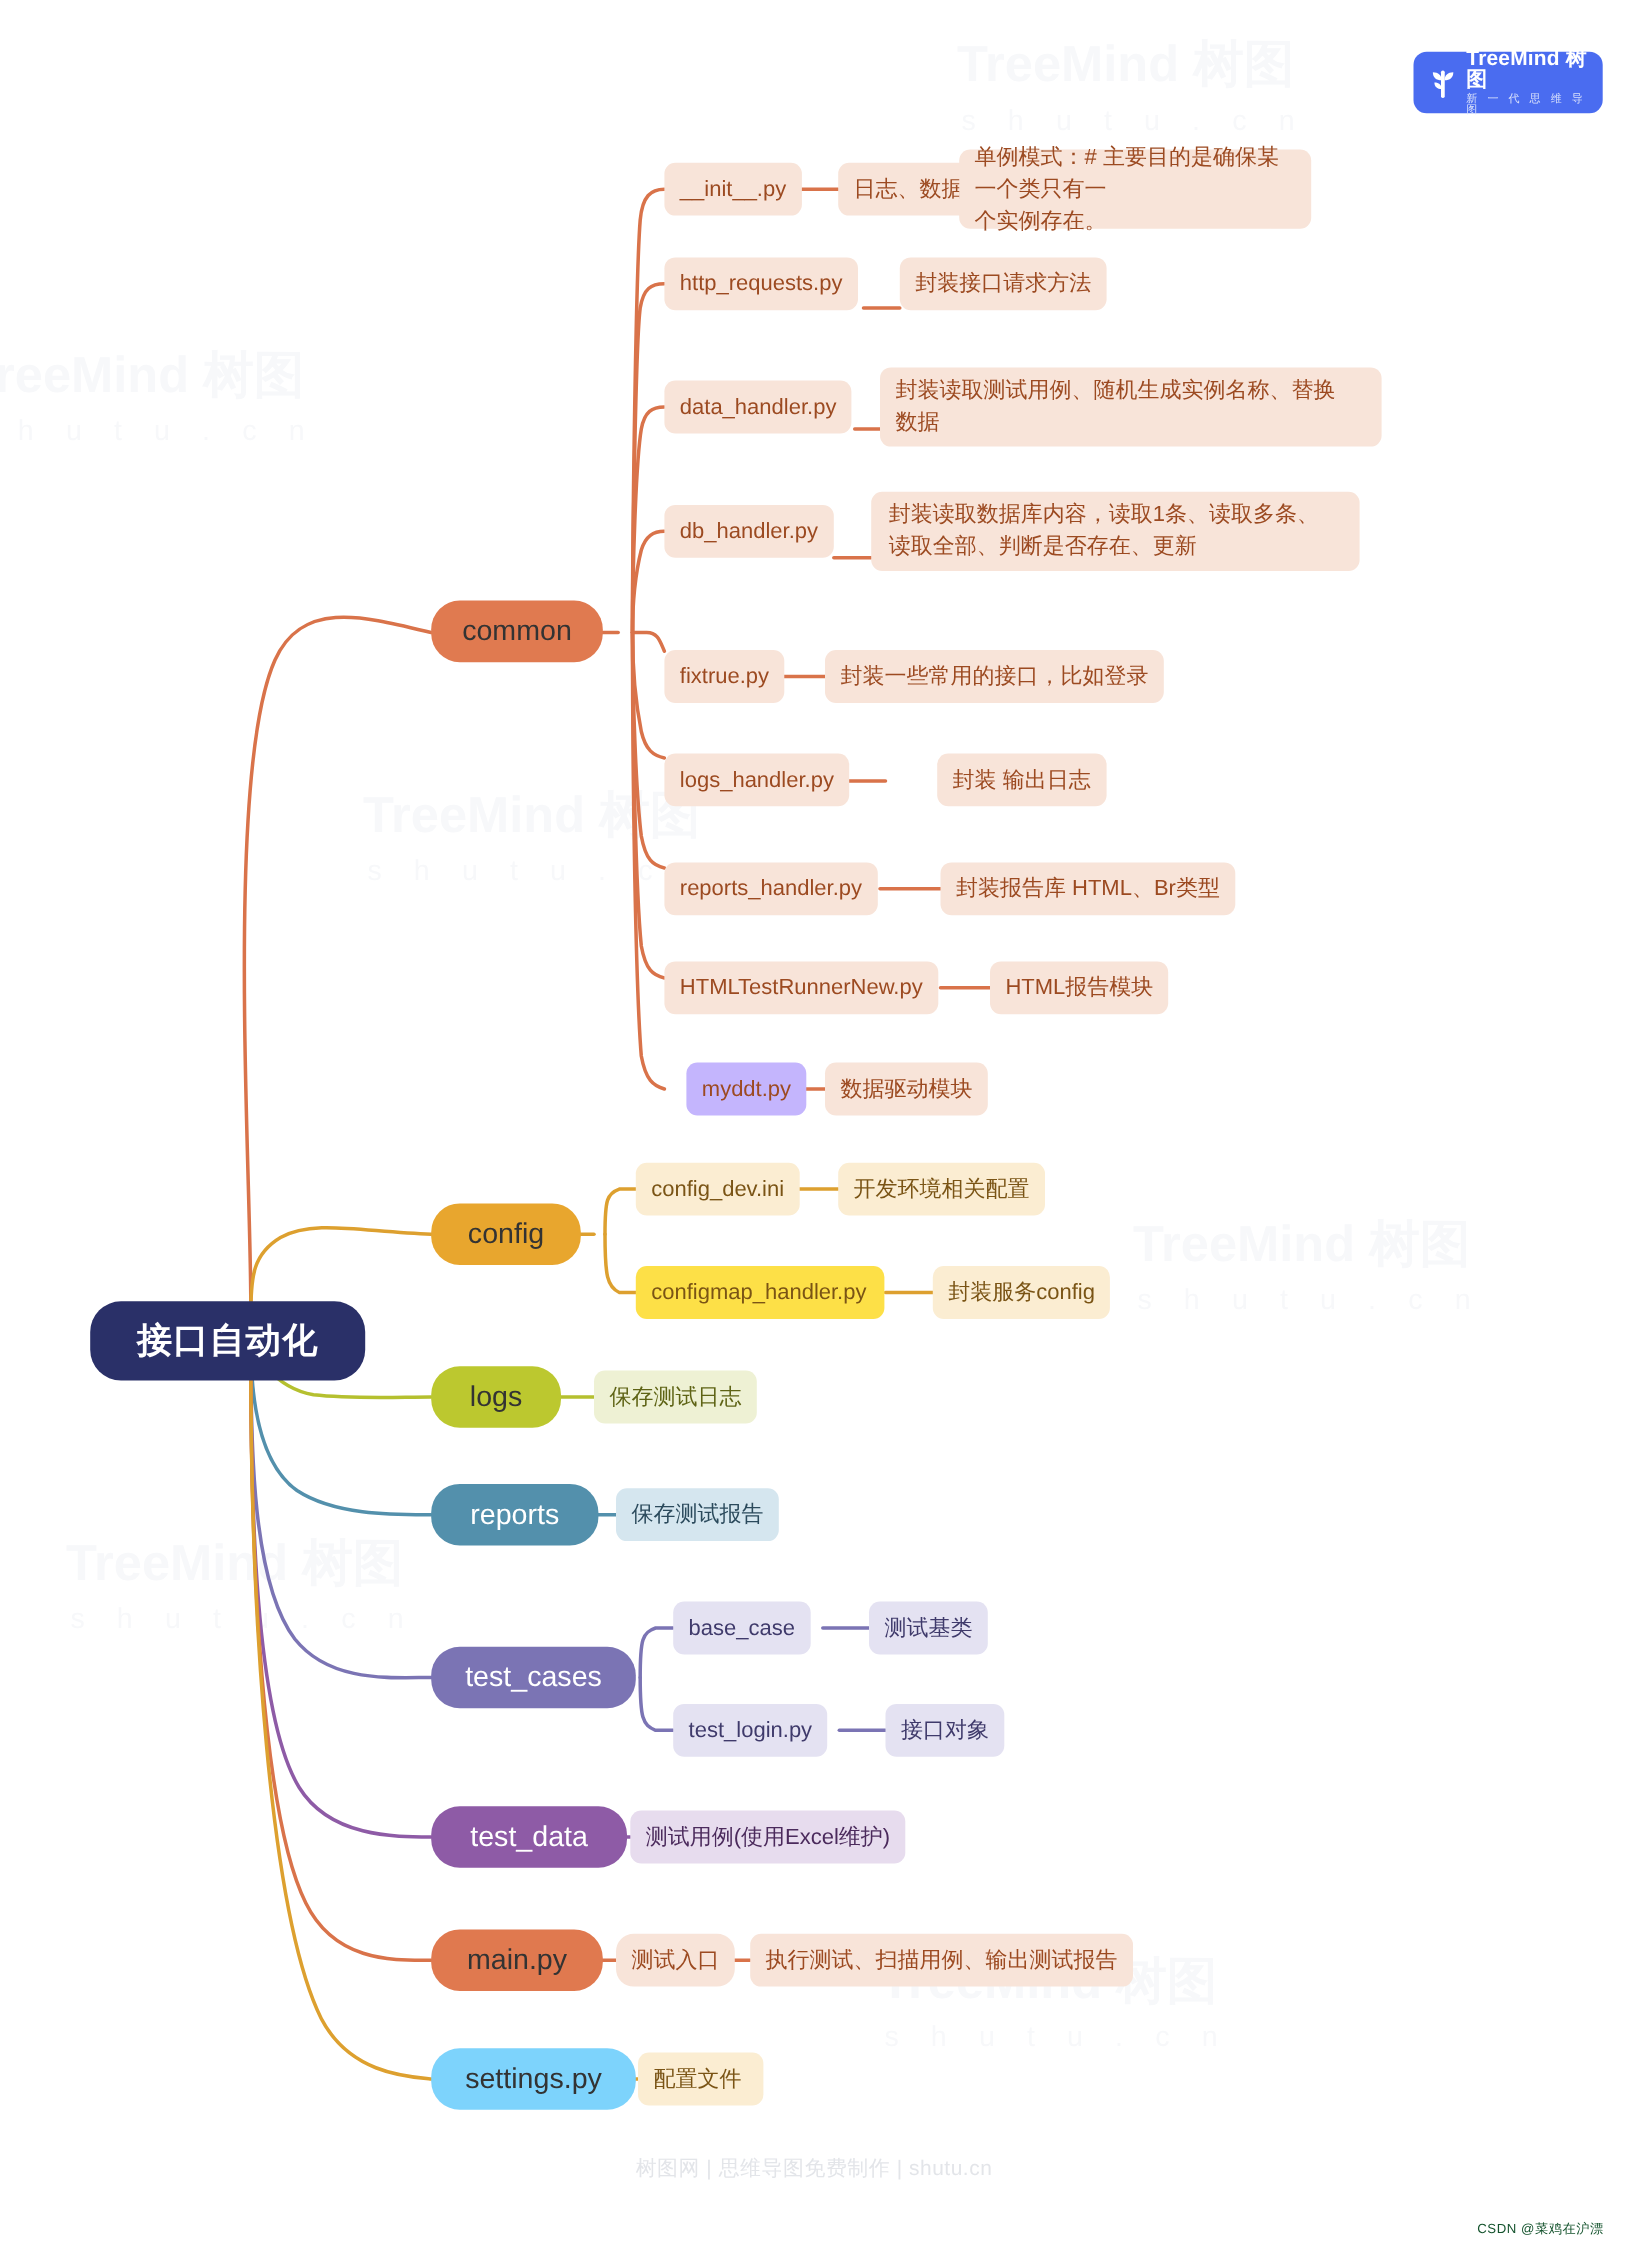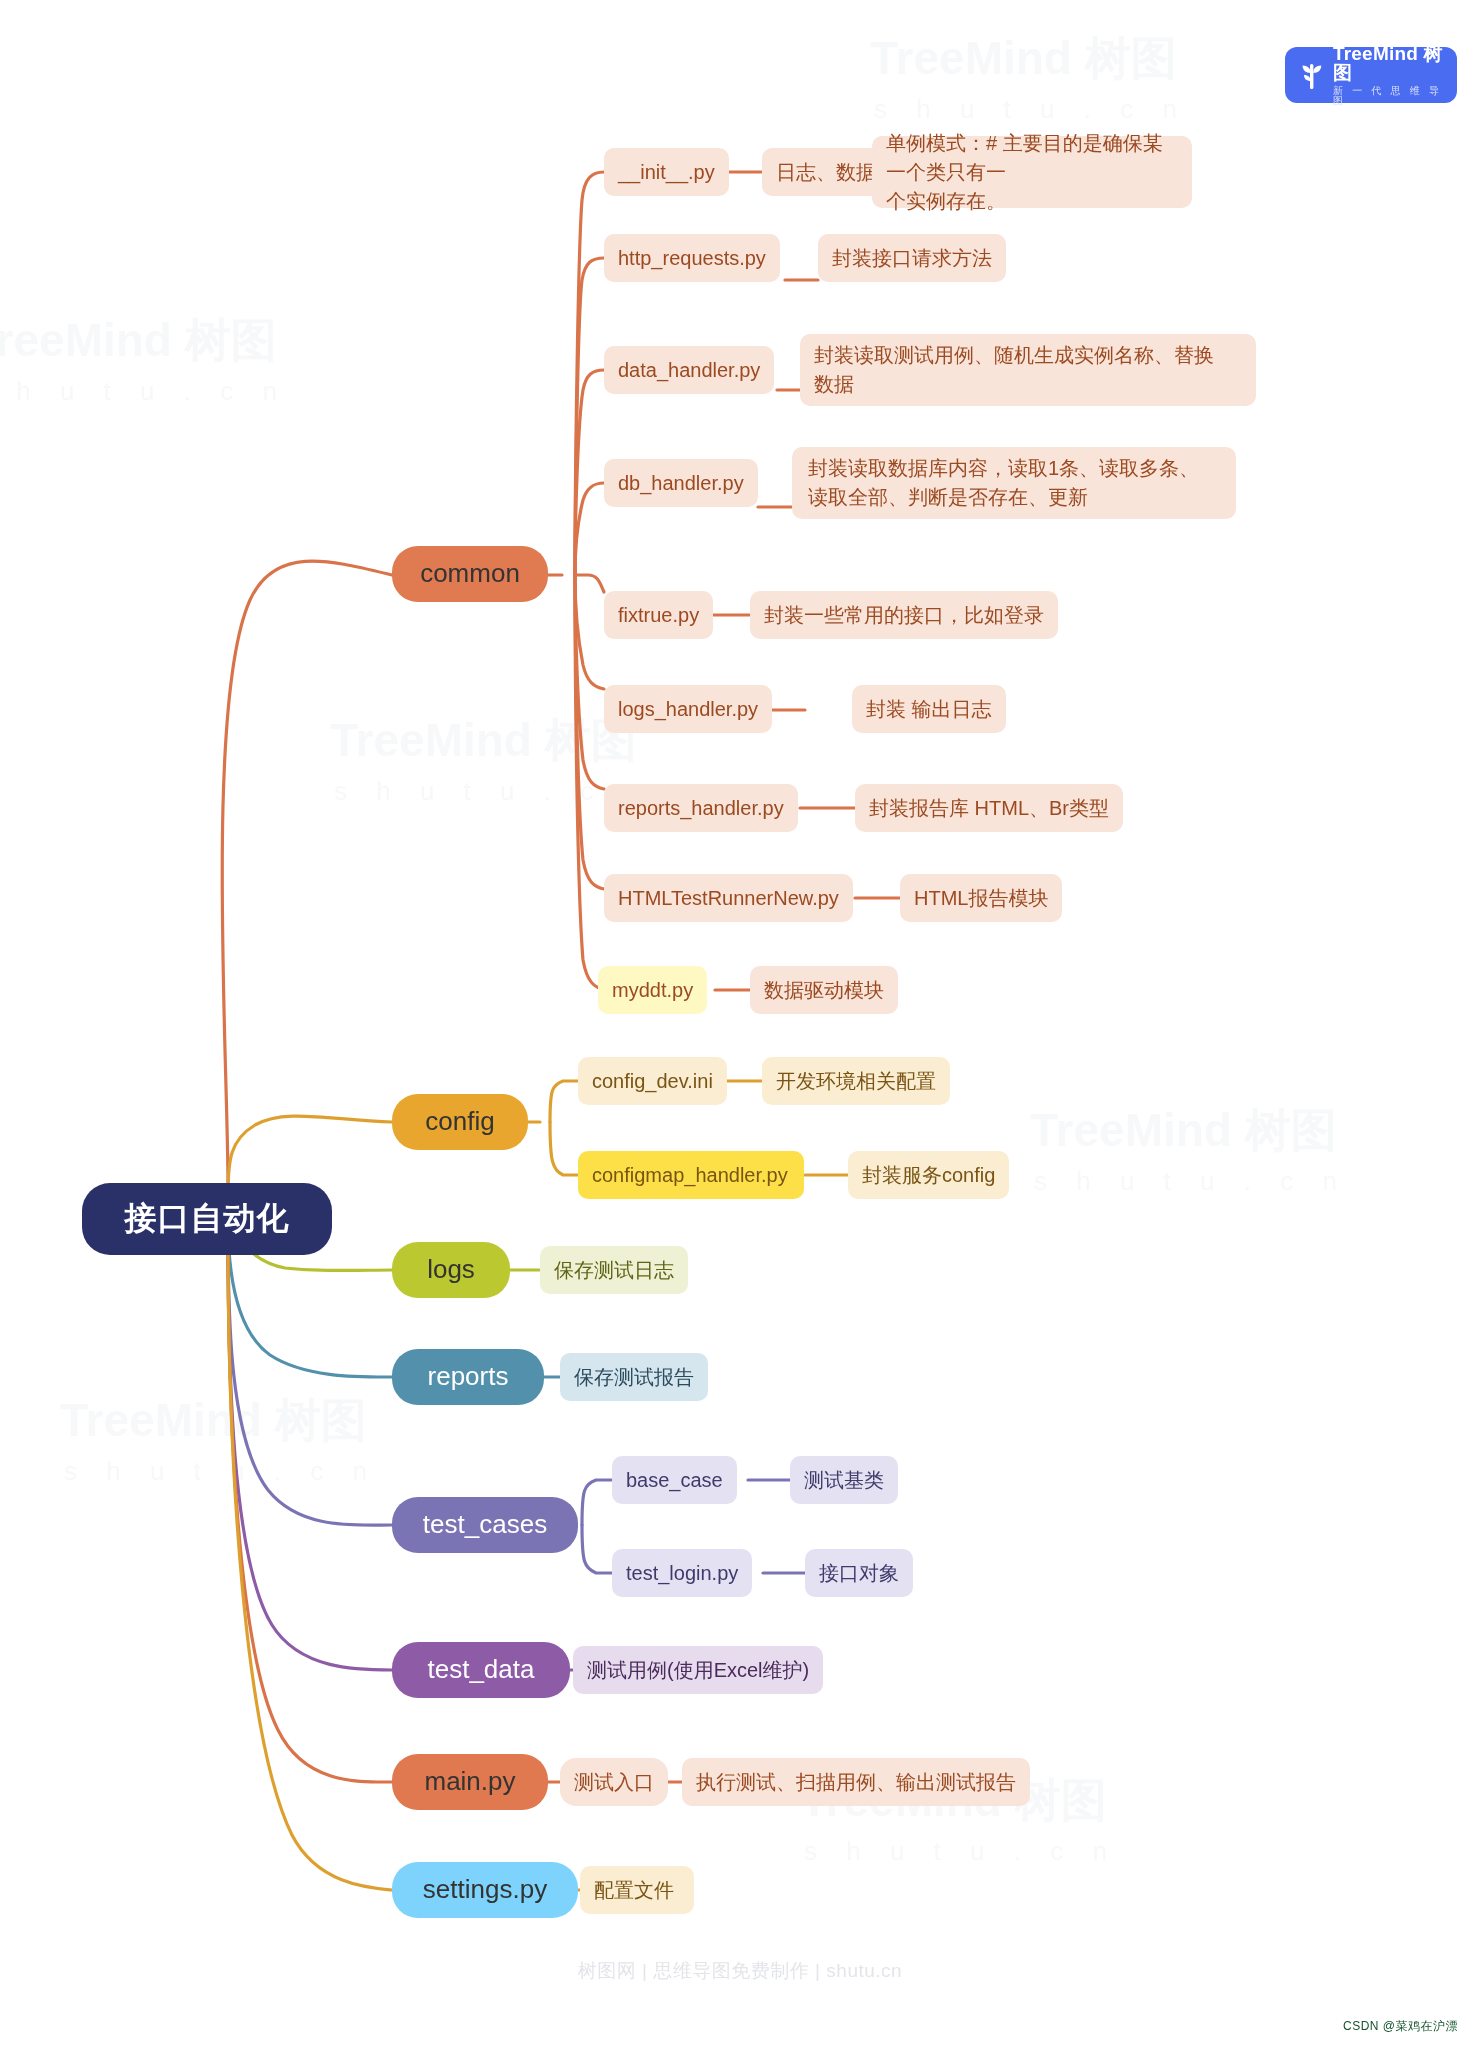--- a/index.html
+++ b/index.html
@@ -228,21 +228,21 @@
     <span>封装报告库 HTML、Br类型</span>
   </div>
 
   <div class="node chip" style="left:604px; top:874px; min-width:246px; height:48px; background:#f8e4d9; color:#9c4a21;">
     <span>HTMLTestRunnerNew.py</span>
   </div>
   <div class="node chip" style="left:900px; top:874px; min-width:150px; height:48px; background:#f8e4d9; color:#9c4a21;">
     <span>HTML报告模块</span>
   </div>
 
-  <div class="node chip" style="left:598px; top:966px; min-width:106px; height:48px; background:#fef9c3; color:#9c4a21;">
+  <div class="node chip" style="left:624px; top:966px; min-width:106px; height:48px; background:#c4b5fd; color:#9c4a21;">
     <span>myddt.py</span>
   </div>
   <div class="node chip" style="left:750px; top:966px; min-width:146px; height:48px; background:#f8e4d9; color:#9c4a21;">
     <span>数据驱动模块</span>
   </div>
 
   <div class="node lvl1" style="left:392px; top:1094px; width:136px; height:56px; background:#e8a62e; color:#333;">
     <span>config</span>
   </div>
   <div class="node chip" style="left:578px; top:1057px; min-width:142px; height:48px; background:#fbedd2; color:#7a5415;">

